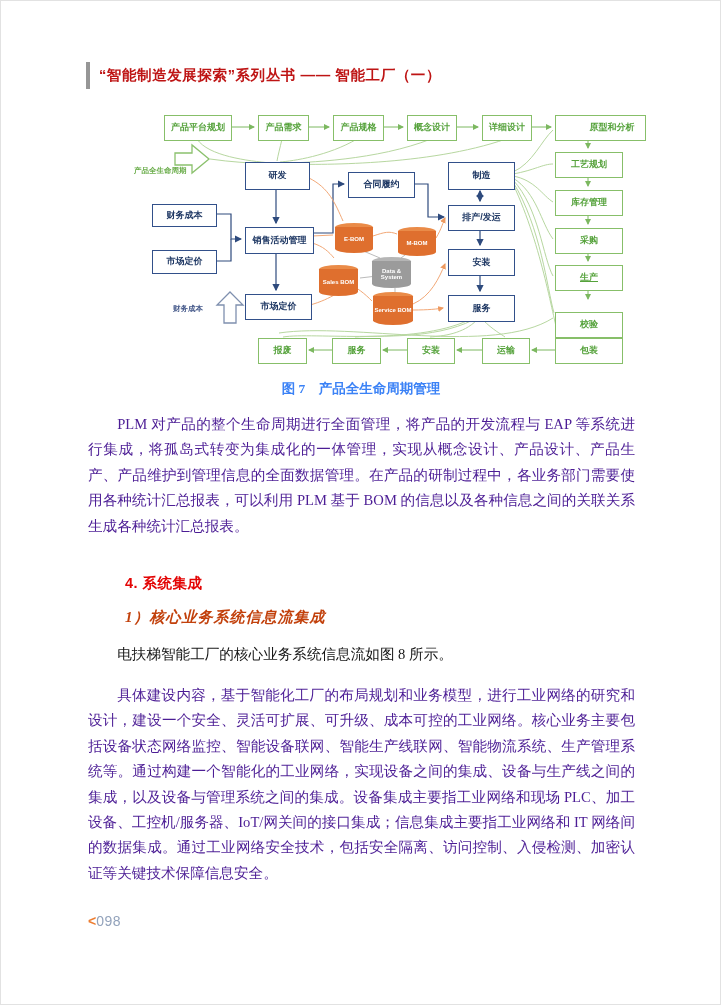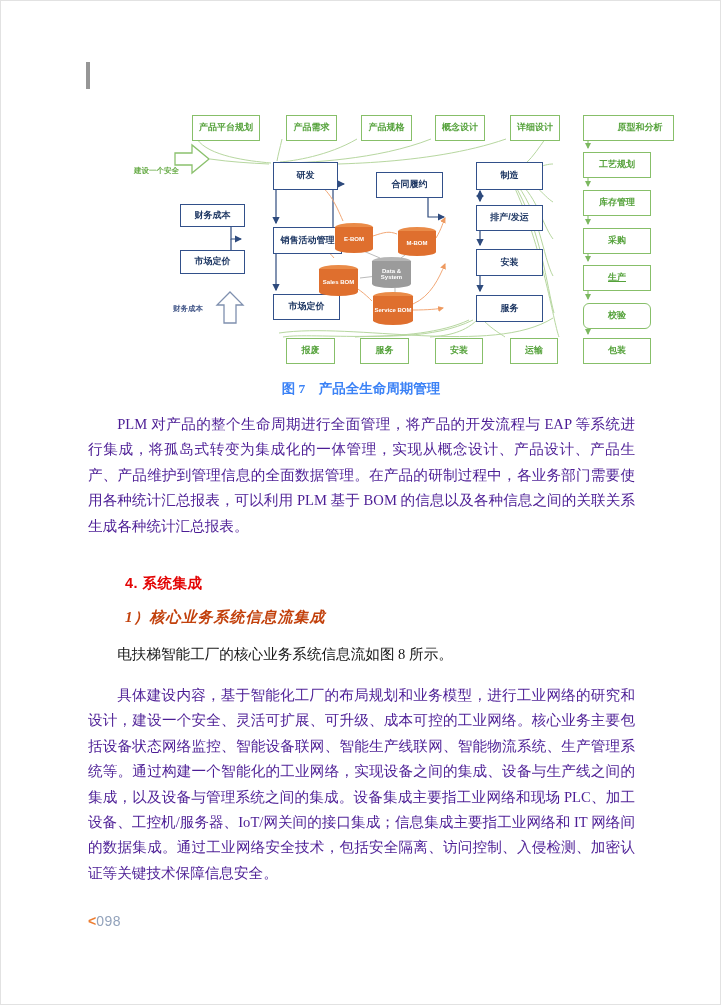--- a/index.html
+++ b/index.html
@@ -10,21 +10,21 @@
   }
   
   .header { position:absolute; left:86px; top:62px; display:flex; align-items:center; gap:9px; }
   .header-bar { width:4px; height:27px; background:#969696; }
   .header-title { font-family:"Liberation Sans", sans-serif; font-weight:bold; font-size:14.5px; color:#BE1414; letter-spacing:0.6px; }
   
   .diagram { position:absolute; left:133px; top:108px; width:510px; height:268px; font-family:"Liberation Sans", sans-serif; }
   .diagram svg.wires { position:absolute; left:0; top:0; z-index:1; }
   .gbox, .bbox {
     position:absolute; z-index:2; background:#ffffff; display:flex; align-items:center; justify-content:center;
-    text-align:center; font-weight:bold; line-height:1.05;margin-left:28px;
+    text-align:center; font-weight:bold; line-height:1.05;
   }
   .gbox { border:1px solid #87BF69; color:#55A23B; font-size:9px; }
   .bbox { border:1.3px solid #32508A; color:#1F3864; font-size:9px; }
   .cyl { position:absolute; z-index:3; display:flex; align-items:center; justify-content:center; text-align:center; }
   .cyl::before { content:""; position:absolute; left:0; right:0; top:0; height:9px; border-radius:50%; background:#EA8B48; z-index:0; }
   .cyl::after  { content:""; position:absolute; left:0; right:0; top:4px; bottom:0; background:#DF6F2E; border-radius:0 0 50% 50% / 0 0 16% 16%; z-index:0; }
   .cyl.gray::before { background:#B5B5B5; }
   .cyl.gray::after  { background:#9B9B9B; }
   .cyl span { position:relative; z-index:2; color:#fff; font-weight:bold; font-size:6px; line-height:6.5px; padding-top:3px; }
   .dlabel { position:absolute; z-index:2; font-weight:bold; white-space:nowrap; }
@@ -44,20 +44,21 @@
   .footer .lt  { color:#ED7D31; font-weight:bold; }
   .footer .num { color:#92A2BB; letter-spacing:0.5px; }
 </style>
 </head>
 <body>
 
 <div class="page">
 
   <div class="header">
     <div class="header-bar"></div>
+    <div class="header-title">“智能制造发展探索”系列丛书 —— 智能工厂（一）</div>
   </div>
 
   <div class="diagram">
     <svg class="wires" width="510" height="268" viewBox="0 0 510 268">
       <defs>
         <marker id="ag" markerWidth="6" markerHeight="6" refX="5" refY="3" orient="auto">
             <path d="M0,0 L6,3 L0,6 Z" fill="#7CB860"></path>
           </marker>
         <marker id="an" markerWidth="6" markerHeight="6" refX="5" refY="3" orient="auto">
             <path d="M0,0 L6,3 L0,6 Z" fill="#2E4A7D"></path>
@@ -135,35 +136,35 @@
         <path d="M247,150 L228,142"></path>
           <path d="M268,150 L276,144"></path>
           <path d="M244,168 L227,170"></path>
           <path d="M262,180 L262,186"></path>
       </g>
 
       <polygon points="42,45 59,45 59,37 76,51 59,65 59,57 42,57" fill="none" stroke="#8BC16D" stroke-width="1.3"></polygon>
       <polygon points="97,184 110,197 103,197 103,215 91,215 91,197 84,197" fill="none" stroke="#7F90AF" stroke-width="1.3"></polygon>
     </svg>
 
-    <div class="dlabel green" style="left:1px;top:58px;">建设一个安全</div>
+    <div class="dlabel green" style="left:1px;top:58px;">产品全生命周期</div>
     <div class="dlabel blue" style="left:40px;top:196px;">财务成本</div>
 
     <div class="gbox" style="left:31px;top:7px;width:66px;height:24px;">产品平台规划</div>
     <div class="gbox" style="left:125px;top:7px;width:49px;height:24px;">产品需求</div>
     <div class="gbox" style="left:200px;top:7px;width:49px;height:24px;">产品规格</div>
     <div class="gbox" style="left:274px;top:7px;width:48px;height:24px;">概念设计</div>
     <div class="gbox" style="left:349px;top:7px;width:48px;height:24px;">详细设计</div>
 
     <div class="gbox" style="left:422px;top:7px;width:66px;height:24px;padding-left:23px;">原型和分析</div>
     <div class="gbox" style="left:422px;top:44px;width:66px;height:24px;">工艺规划</div>
     <div class="gbox" style="left:422px;top:82px;width:66px;height:24px;">库存管理</div>
     <div class="gbox" style="left:422px;top:120px;width:66px;height:24px;">采购</div>
     <div class="gbox" style="left:422px;top:157px;width:66px;height:24px;text-decoration:underline;">生产</div>
-    <div class="gbox" style="left:422px;top:195px;width:66px;height:24px;border-radius:6px;">校验</div>
+    <div class="gbox" style="left:422px;top:204px;width:66px;height:24px;">校验</div>
     <div class="gbox" style="left:422px;top:230px;width:66px;height:24px;">包装</div>
 
     <div class="gbox" style="left:125px;top:230px;width:47px;height:24px;">报废</div>
     <div class="gbox" style="left:199px;top:230px;width:47px;height:24px;">服务</div>
     <div class="gbox" style="left:274px;top:230px;width:46px;height:24px;">安装</div>
     <div class="gbox" style="left:349px;top:230px;width:46px;height:24px;">运输</div>
 
     <div class="bbox" style="left:112px;top:54px;width:63px;height:26px;">研发</div>
     <div class="bbox" style="left:215px;top:64px;width:65px;height:24px;">合同履约</div>
     <div class="bbox" style="left:315px;top:54px;width:65px;height:26px;">制造</div>

